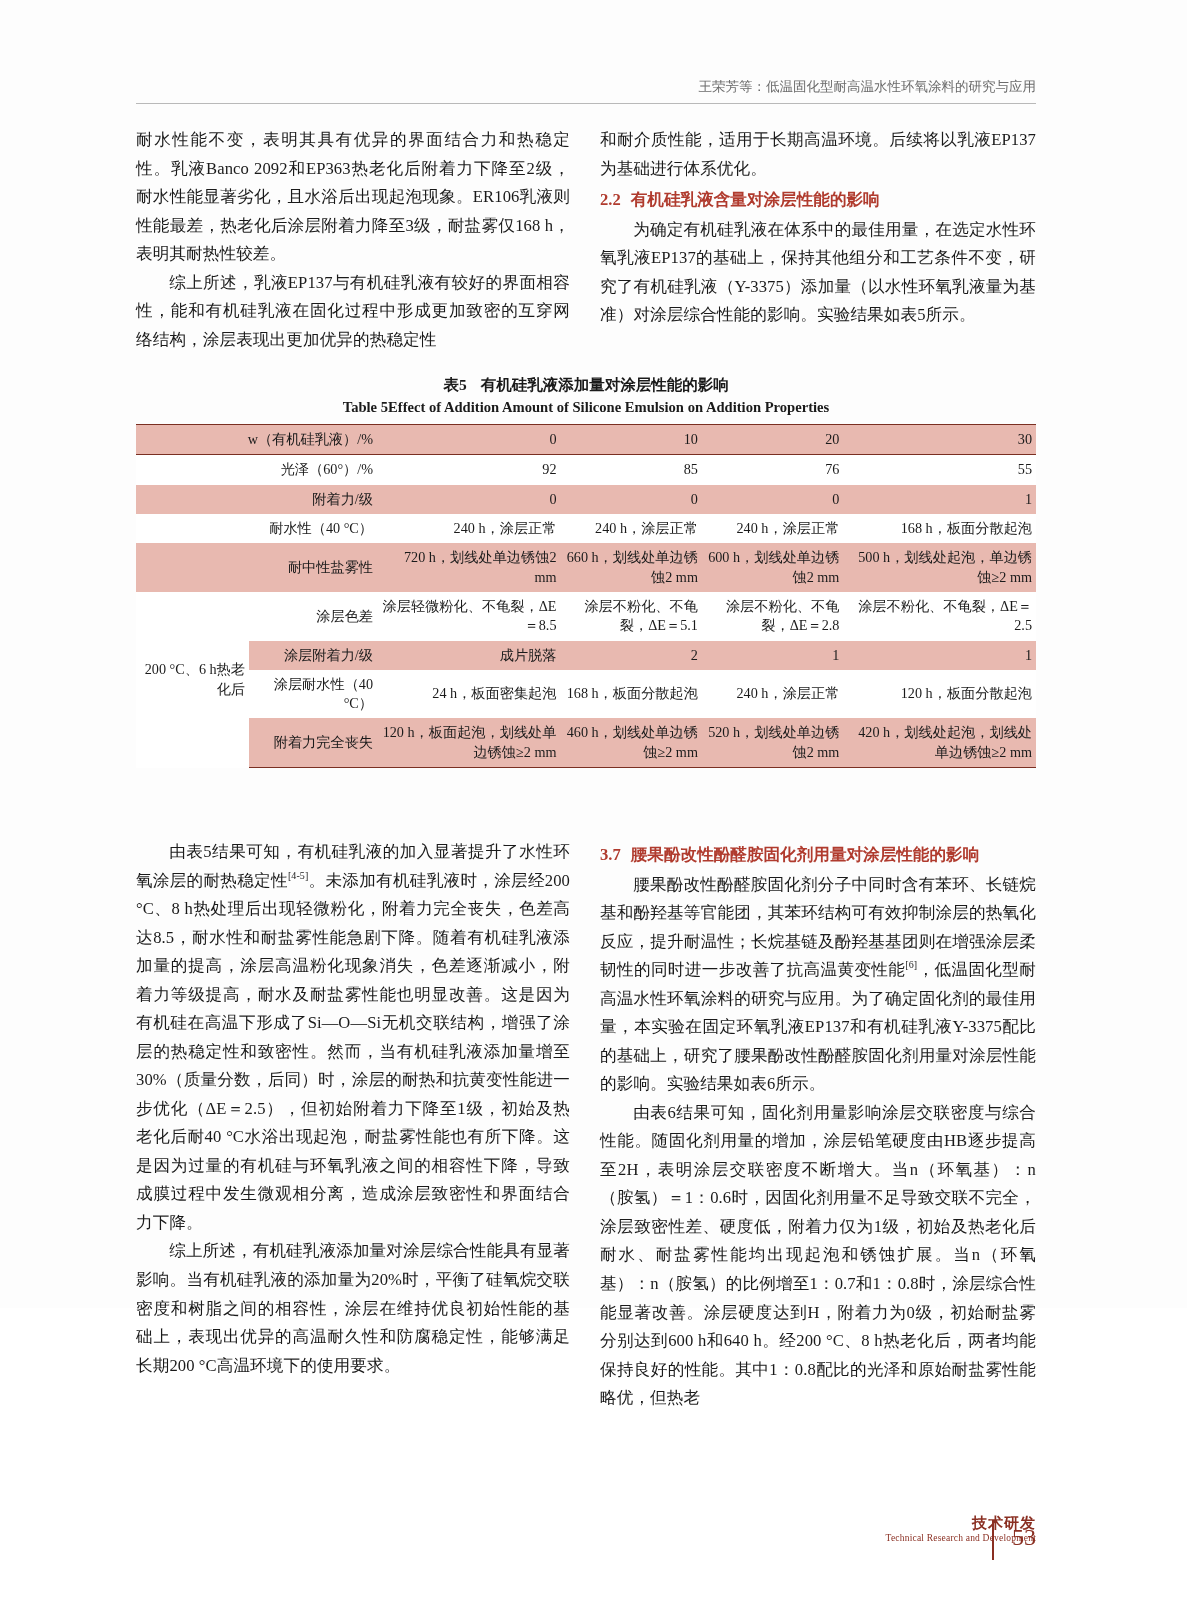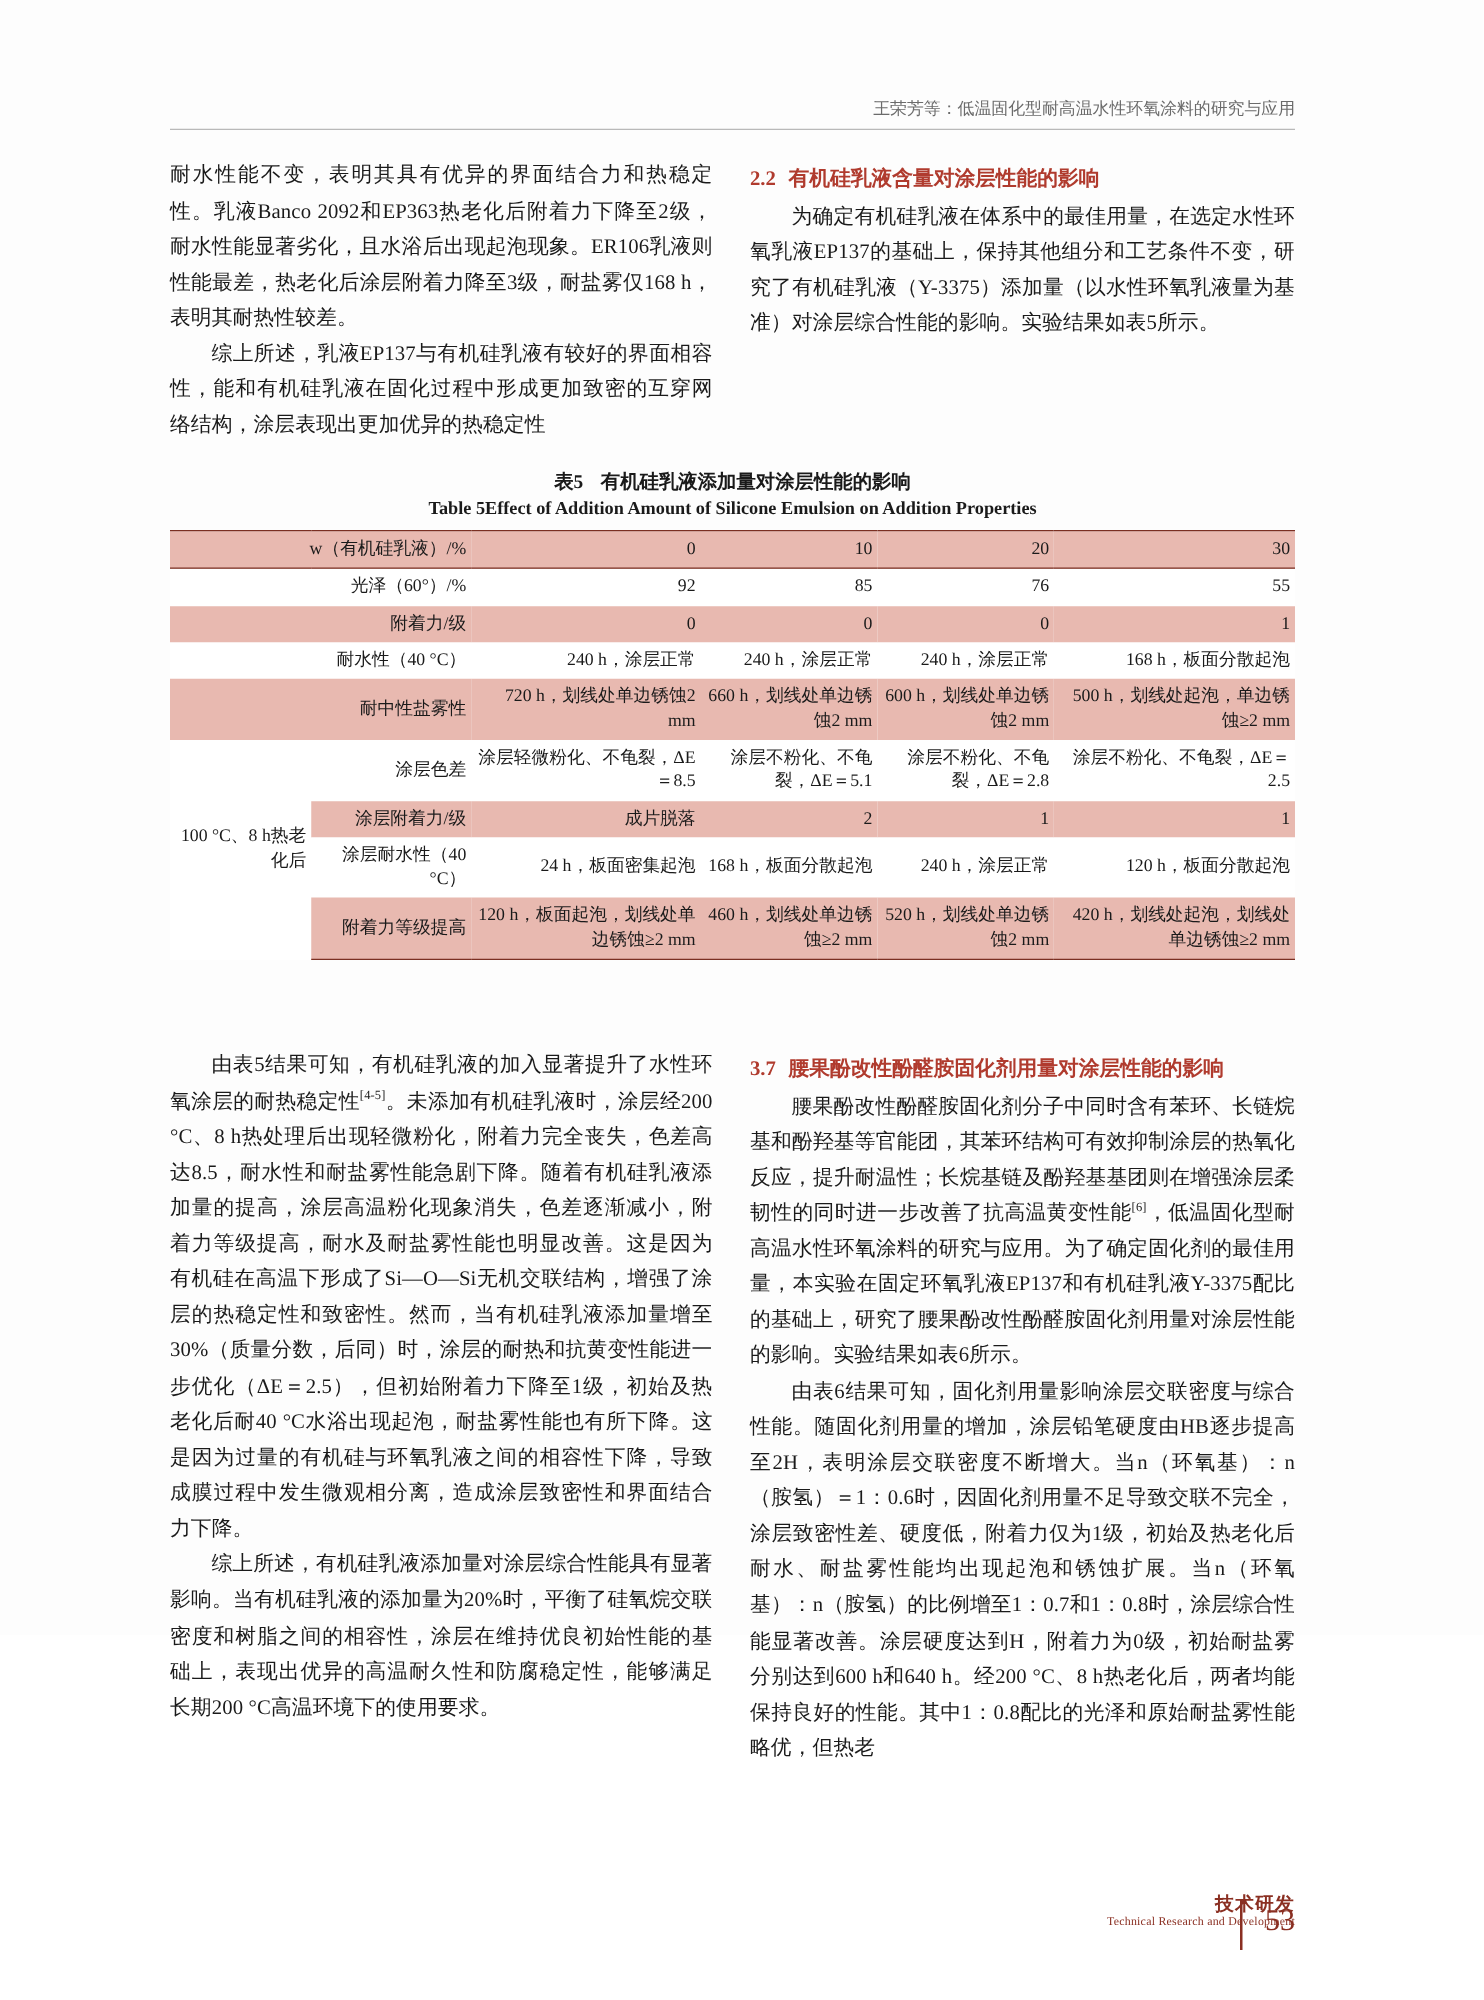--- a/index.html
+++ b/index.html
@@ -181,20 +181,21 @@
 
   <div class="header">王荣芳等：低温固化型耐高温水性环氧涂料的研究与应用</div>
   <div class="header-rule"></div>
 
   <div class="col-left">
     <p>耐水性能不变，表明其具有优异的界面结合力和热稳定性。乳液Banco 2092和EP363热老化后附着力下降至2级，耐水性能显著劣化，且水浴后出现起泡现象。ER106乳液则性能最差，热老化后涂层附着力降至3级，耐盐雾仅168 h，表明其耐热性较差。</p>
     <p class="indent">综上所述，乳液EP137与有机硅乳液有较好的界面相容性，能和有机硅乳液在固化过程中形成更加致密的互穿网络结构，涂层表现出更加优异的热稳定性</p>
   </div>
 
   <div class="col-right">
+    <p>和耐介质性能，适用于长期高温环境。后续将以乳液EP137为基础进行体系优化。</p>
     <div class="sec-head">
       <span class="num">2.2</span><span class="title">有机硅乳液含量对涂层性能的影响</span>
     </div>
     <p class="indent">为确定有机硅乳液在体系中的最佳用量，在选定水性环氧乳液EP137的基础上，保持其他组分和工艺条件不变，研究了有机硅乳液（Y-3375）添加量（以水性环氧乳液量为基准）对涂层综合性能的影响。实验结果如表5所示。</p>
   </div>
 
   <div class="table-block">
     <div class="tbl-cap-cn">
       <span class="t-num">表5</span><span>有机硅乳液添加量对涂层性能的影响</span>
     </div>
@@ -234,21 +235,21 @@
       </tr>
       <tr class="shaded">
         <td class="lbl" colspan="2">耐中性盐雾性</td>
         <td>720 h，划线处单边锈蚀2 mm</td>
         <td>660 h，划线处单边锈蚀2 mm</td>
         <td>600 h，划线处单边锈蚀2 mm</td>
         <td>500 h，划线处起泡，单边锈蚀≥2 mm</td>
       </tr>
 
       <tr class="plain">
-        <td class="lbl-c" rowspan="4" style="width:105px">100 °C、8 h热老化后</td>
+        <td class="lbl-c" rowspan="4" style="width:105px">200 °C、6 h热老化后</td>
         <td class="lbl-c" style="width:120px">涂层色差</td>
         <td>涂层轻微粉化、不龟裂，ΔE＝8.5</td>
         <td>涂层不粉化、不龟裂，ΔE＝5.1</td>
         <td>涂层不粉化、不龟裂，ΔE＝2.8</td>
         <td>涂层不粉化、不龟裂，ΔE＝2.5</td>
       </tr>
       <tr class="shaded">
         <td class="lbl-c">涂层附着力/级</td>
         <td>成片脱落</td>
         <td>2</td>
@@ -256,21 +257,21 @@
         <td>1</td>
       </tr>
       <tr class="plain">
         <td class="lbl-c">涂层耐水性（40 °C）</td>
         <td>24 h，板面密集起泡</td>
         <td>168 h，板面分散起泡</td>
         <td>240 h，涂层正常</td>
         <td>120 h，板面分散起泡</td>
       </tr>
       <tr class="shaded">
-        <td class="lbl-c rule-bottom">附着力等级提高</td>
+        <td class="lbl-c rule-bottom">附着力完全丧失</td>
         <td class="rule-bottom">120 h，板面起泡，划线处单边锈蚀≥2 mm</td>
         <td class="rule-bottom">460 h，划线处单边锈蚀≥2 mm</td>
         <td class="rule-bottom">520 h，划线处单边锈蚀2 mm</td>
         <td class="rule-bottom">420 h，划线处起泡，划线处单边锈蚀≥2 mm</td>
       </tr>
     </tbody>
       </table>
   </div>
 
   <div class="col-left-2">

